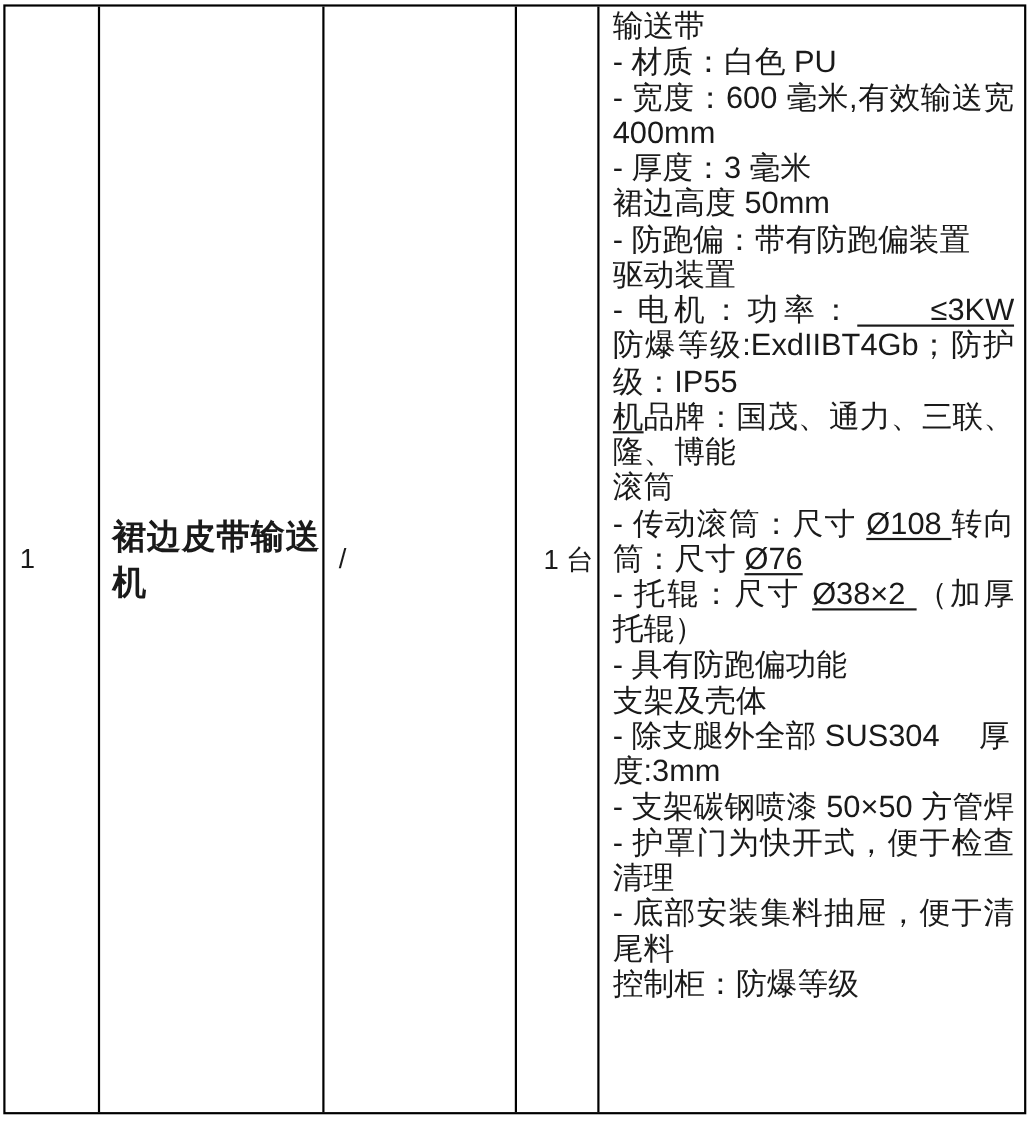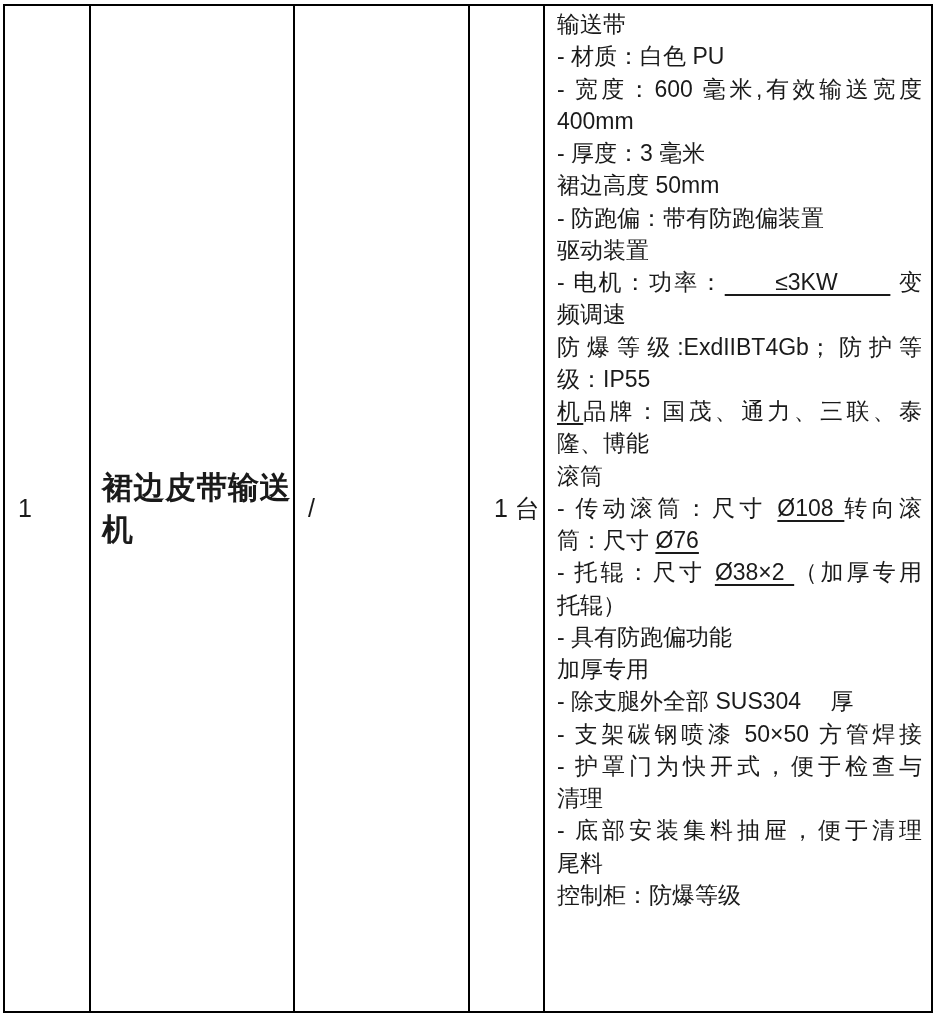--- a/index.html
+++ b/index.html
@@ -39,21 +39,21 @@
     display: flex;
     align-items: center;
     justify-content: flex-start;
   }
   .c-index { padding-left: 13px; font-size: 25px; }
   .c-name  { padding-left: 11px; font-size: 31px; font-weight: bold; letter-spacing: 0.5px; }
   .c-model { padding-left: 13px; font-size: 25px; }
   .c-qty   { padding-left: 24px;  font-size: 25px; }
   .c-spec {
     padding: 2px 9px 0 12px;
-    font-size: 23px;
+    font-size: 28px;
     line-height: 32.26px;
   }
   .spec-line {
     height: 32.26px;
     overflow: hidden;
     white-space: normal;
     text-align: left;
   }
   .spec-line.justify {
     text-align: justify;
@@ -89,33 +89,33 @@
     <div class="cell c-spec" id="spec-cell">
         <div class="spec-line"><span>输送带</span></div>
         <div class="spec-line"><span>- 材质：白色 PU</span></div>
         <div class="spec-line justify"><span>- 宽度：600 毫米,有效输送宽度</span></div>
         <div class="spec-line"><span>400mm</span></div>
         <div class="spec-line"><span>- 厚度：3 毫米</span></div>
         <div class="spec-line"><span>裙边高度 50mm</span></div>
         <div class="spec-line"><span>- 防跑偏：带有防跑偏装置</span></div>
         <div class="spec-line"><span>驱动装置</span></div>
         <div class="spec-line justify"><span>- 电机：功率：</span><span class="u serif">　　≤3KW　　</span><span> 变</span></div>
-        <div class="spec-line"><span>频调速</span></div>
         <div class="spec-line justify"><span>防爆等级:</span><span class="serif">ExdIIBT4Gb</span><span>；防护等</span></div>
         <div class="spec-line"><span>级：</span><span class="serif">IP55</span></div>
         <div class="spec-line justify"><span class="u">机</span><span>品牌：国茂、通力、三联、泰</span></div>
         <div class="spec-line"><span>隆、博能</span></div>
         <div class="spec-line"><span>滚筒</span></div>
         <div class="spec-line justify"><span>- 传动滚筒：尺寸 </span><span class="u">Ø108&nbsp;</span><span>转向滚</span></div>
         <div class="spec-line"><span>筒：尺寸 </span><span class="u">Ø76</span></div>
         <div class="spec-line justify"><span>- 托辊：尺寸 </span><span class="u">Ø38×2&nbsp;</span><span>（加厚专用</span></div>
         <div class="spec-line"><span>托辊）</span></div>
         <div class="spec-line"><span>- 具有防跑偏功能</span></div>
-        <div class="spec-line"><span>加厚专用</span></div>
+        <div class="spec-line"><span>支架及壳体</span></div>
         <div class="spec-line"><span>- 除支腿外全部 SUS304　 厚</span></div>
+        <div class="spec-line"><span>度:3mm</span></div>
         <div class="spec-line justify"><span>- 支架碳钢喷漆 50×50 方管焊接</span></div>
         <div class="spec-line justify"><span>- 护罩门为快开式，便于检查与</span></div>
         <div class="spec-line"><span>清理</span></div>
         <div class="spec-line justify"><span>- 底部安装集料抽屉，便于清理</span></div>
         <div class="spec-line"><span>尾料</span></div>
         <div class="spec-line"><span>控制柜：防爆等级</span></div>
       </div>
   </div>
 </div>
 

